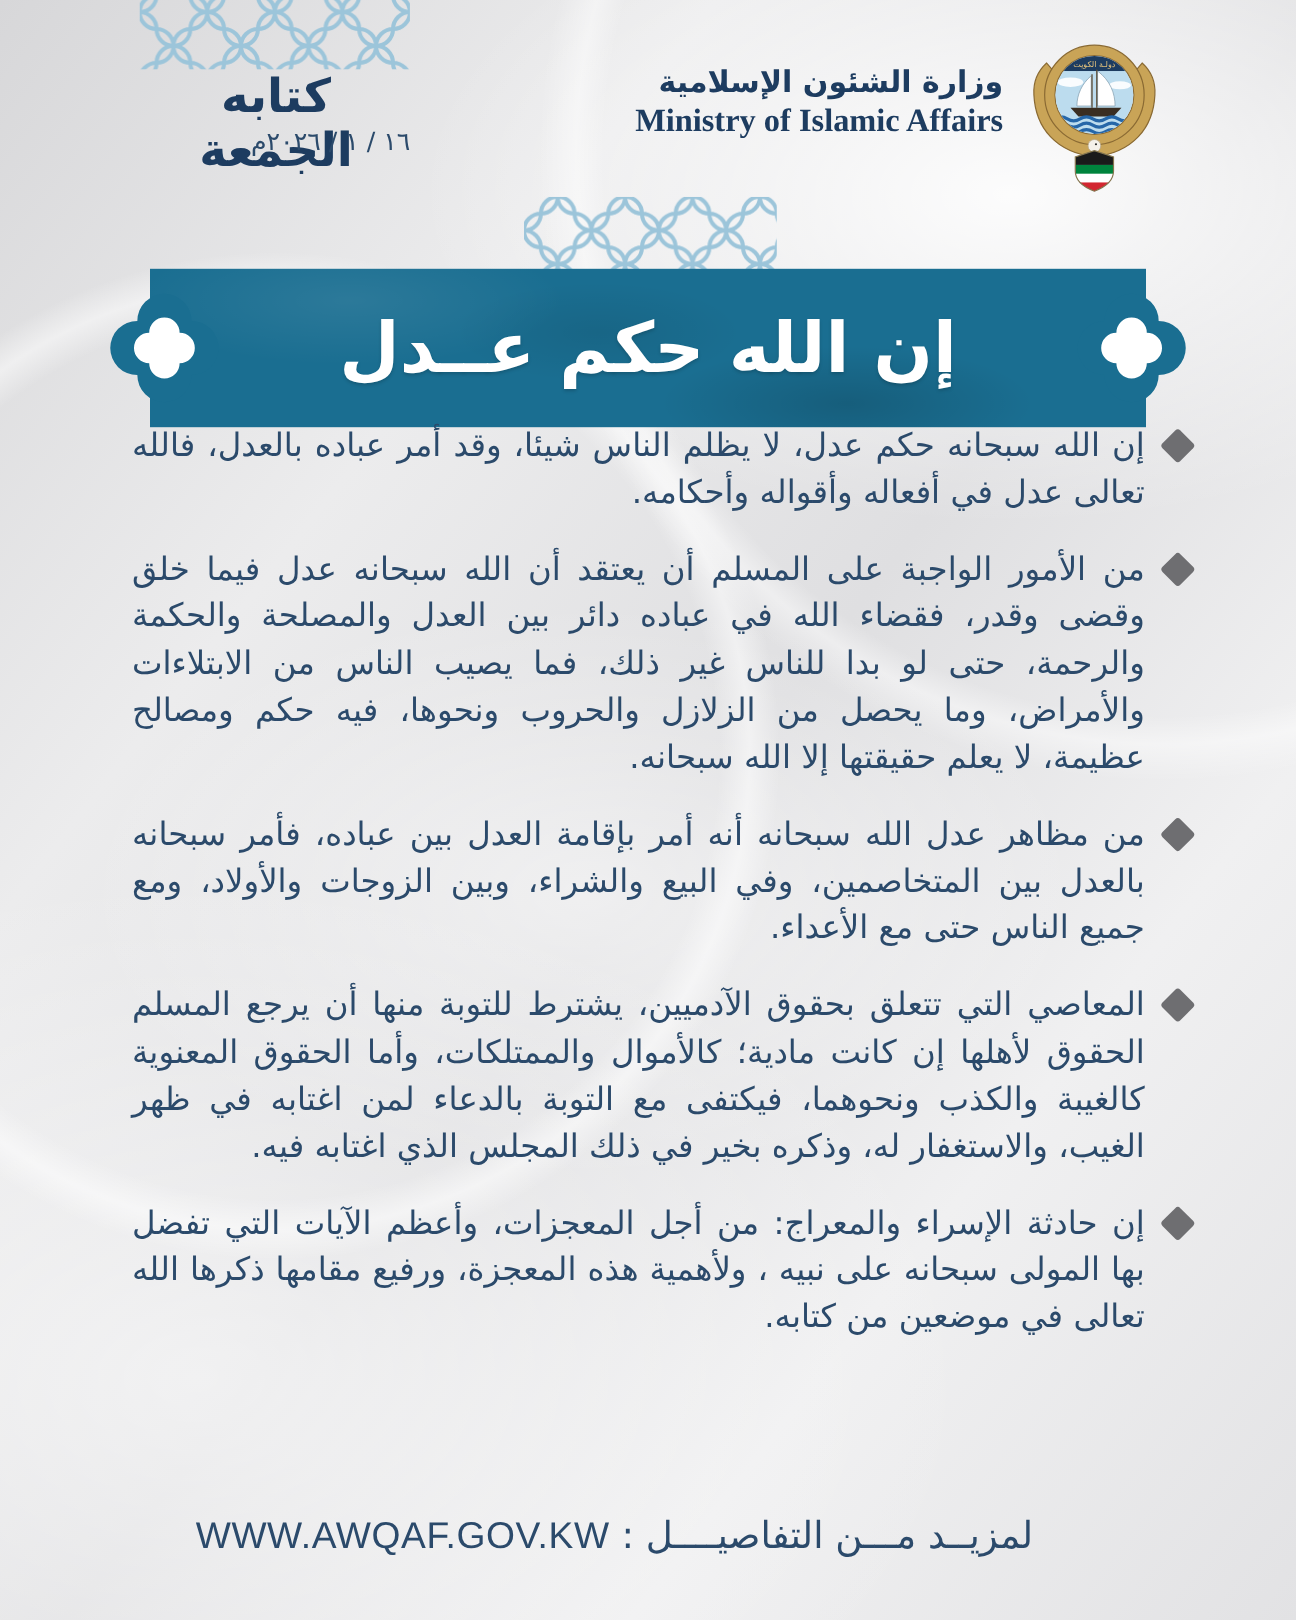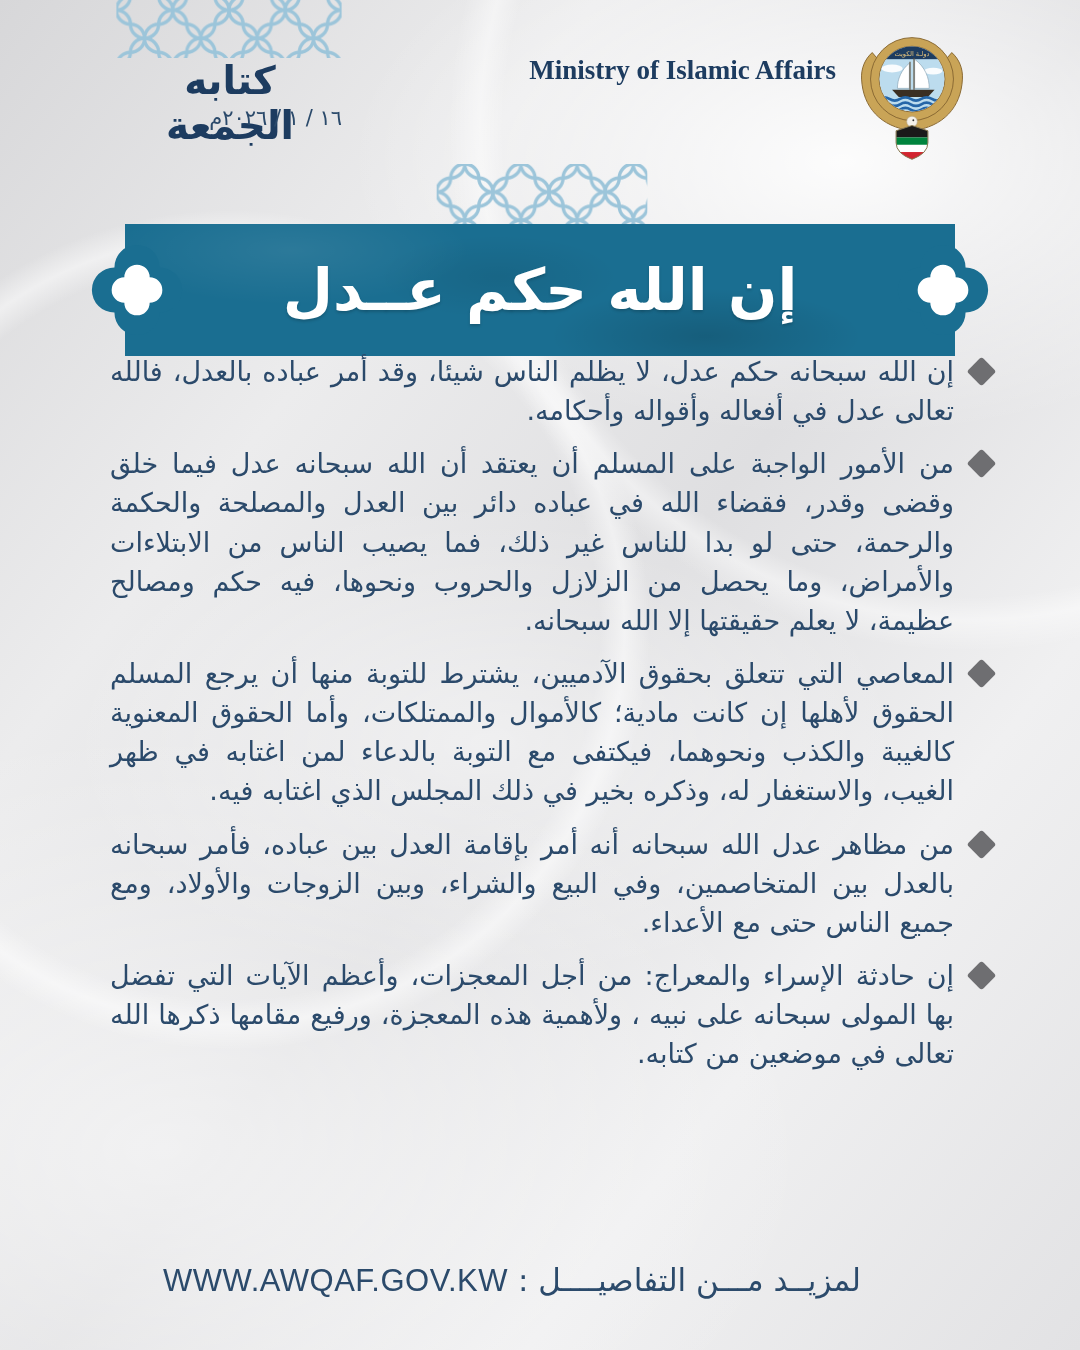--- a/index.html
+++ b/index.html
@@ -65,21 +65,21 @@
     color:#fff;font-size:58px;font-weight:bold;direction:rtl;
     text-shadow:0 2px 3px rgba(0,0,0,.18);
   }
   .banner-end{position:absolute;top:50%;width:96px;height:96px;margin-top:-48px;}
   .banner-end.left{left:-36px;}
   .banner-end.right{right:-36px;}
 
   
   .bullets{
     position:absolute;left:110px;top:352px;width:884px;
-    display:flex;flex-direction:column;gap:14px;direction:rtl;
+    display:flex;flex-direction:column;gap:25px;direction:rtl;
   }
   .bullet-row{display:flex;gap:17px;align-items:flex-start;}
   .bullet-marker{
     flex:0 0 auto;width:21px;height:21px;margin-top:9px;margin-right:2px;
     background:var(--bullet-gray);transform:rotate(45deg);border-radius:3px;
   }
   .bullet-text{
     flex:1;font-size:27px;line-height:1.45;color:var(--body-text);
     text-align:justify;text-align-last:right;
   }
@@ -117,20 +117,21 @@
     <rect width="160" height="54" fill="url(#qf-lattice)"></rect>
   </svg>
   <svg class="pattern-svg pattern-center" viewBox="0 0 150 47">
     <rect width="150" height="47" fill="url(#qf-lattice)"></rect>
   </svg>
 
   <div class="sermon-label">كتابه الجمعة</div>
   <div class="sermon-date">١٦ / ١ / ٢٠٢٦م</div>
 
   <div class="ministry">
+    <div class="ar">وزارة الشئون الإسلامية</div>
     <div class="en">Ministry of Islamic Affairs</div>
   </div>
 
   <svg class="emblem" viewBox="0 0 200 196">
 
     <path d="M100,152 C52,146 26,116 24,74 C23,58 29,44 40,34 L52,48 C44,58 41,68 42,78 C46,112 66,130 100,136 Z" fill="var(--gold)" stroke="var(--gold-dark)" stroke-width="1.5"></path>
     <path d="M100,152 C148,146 174,116 176,74 C177,58 171,44 160,34 L148,48 C156,58 159,68 158,78 C154,112 134,130 100,136 Z" fill="var(--gold)" stroke="var(--gold-dark)" stroke-width="1.5"></path>
 
     <circle cx="100" cy="74" r="56" fill="none" stroke="var(--gold)" stroke-width="13"></circle>
     <circle cx="100" cy="74" r="62.5" fill="none" stroke="var(--gold-dark)" stroke-width="1.5"></circle>
@@ -192,25 +193,25 @@
     <div class="bullet-row">
       <span class="bullet-marker"></span>
       <div class="bullet-text">إن الله سبحانه حكم عدل، لا يظلم الناس شيئا، وقد أمر عباده بالعدل، فالله تعالى عدل في أفعاله وأقواله وأحكامه.</div>
     </div>
     <div class="bullet-row">
       <span class="bullet-marker"></span>
       <div class="bullet-text">من الأمور الواجبة على المسلم أن يعتقد أن الله سبحانه عدل فيما خلق وقضى وقدر، فقضاء الله في عباده دائر بين العدل والمصلحة والحكمة والرحمة، حتى لو بدا للناس غير ذلك، فما يصيب الناس من الابتلاءات والأمراض، وما يحصل من الزلازل والحروب ونحوها، فيه حكم ومصالح عظيمة، لا يعلم حقيقتها إلا الله سبحانه.</div>
     </div>
     <div class="bullet-row">
       <span class="bullet-marker"></span>
+      <div class="bullet-text">من مظاهر عدل الله سبحانه أنه أمر بإقامة العدل بين عباده، فأمر سبحانه بالعدل بين المتخاصمين، وفي البيع والشراء، وبين الزوجات والأولاد، ومع جميع الناس حتى مع الأعداء.</div>
+    </div>
+    <div class="bullet-row">
+      <span class="bullet-marker"></span>
       <div class="bullet-text">المعاصي التي تتعلق بحقوق الآدميين، يشترط للتوبة منها أن يرجع المسلم الحقوق لأهلها إن كانت مادية؛ كالأموال والممتلكات، وأما الحقوق المعنوية كالغيبة والكذب ونحوهما، فيكتفى مع التوبة بالدعاء لمن اغتابه في ظهر الغيب، والاستغفار له، وذكره بخير في ذلك المجلس الذي اغتابه فيه.</div>
-    </div>
-    <div class="bullet-row">
-      <span class="bullet-marker"></span>
-      <div class="bullet-text">من مظاهر عدل الله سبحانه أنه أمر بإقامة العدل بين عباده، فأمر سبحانه بالعدل بين المتخاصمين، وفي البيع والشراء، وبين الزوجات والأولاد، ومع جميع الناس حتى مع الأعداء.</div>
     </div>
     <div class="bullet-row">
       <span class="bullet-marker"></span>
       <div class="bullet-text">إن حادثة الإسراء والمعراج: من أجل المعجزات، وأعظم الآيات التي تفضل بها المولى سبحانه على نبيه ، ولأهمية هذه المعجزة، ورفيع مقامها ذكرها الله تعالى في موضعين من كتابه.</div>
     </div>
   </div>
 
   <div class="footer">
     <span>لمزيــد مـــن التفاصيــــل :</span>
     <span class="url" dir="ltr">WWW.AWQAF.GOV.KW</span>

